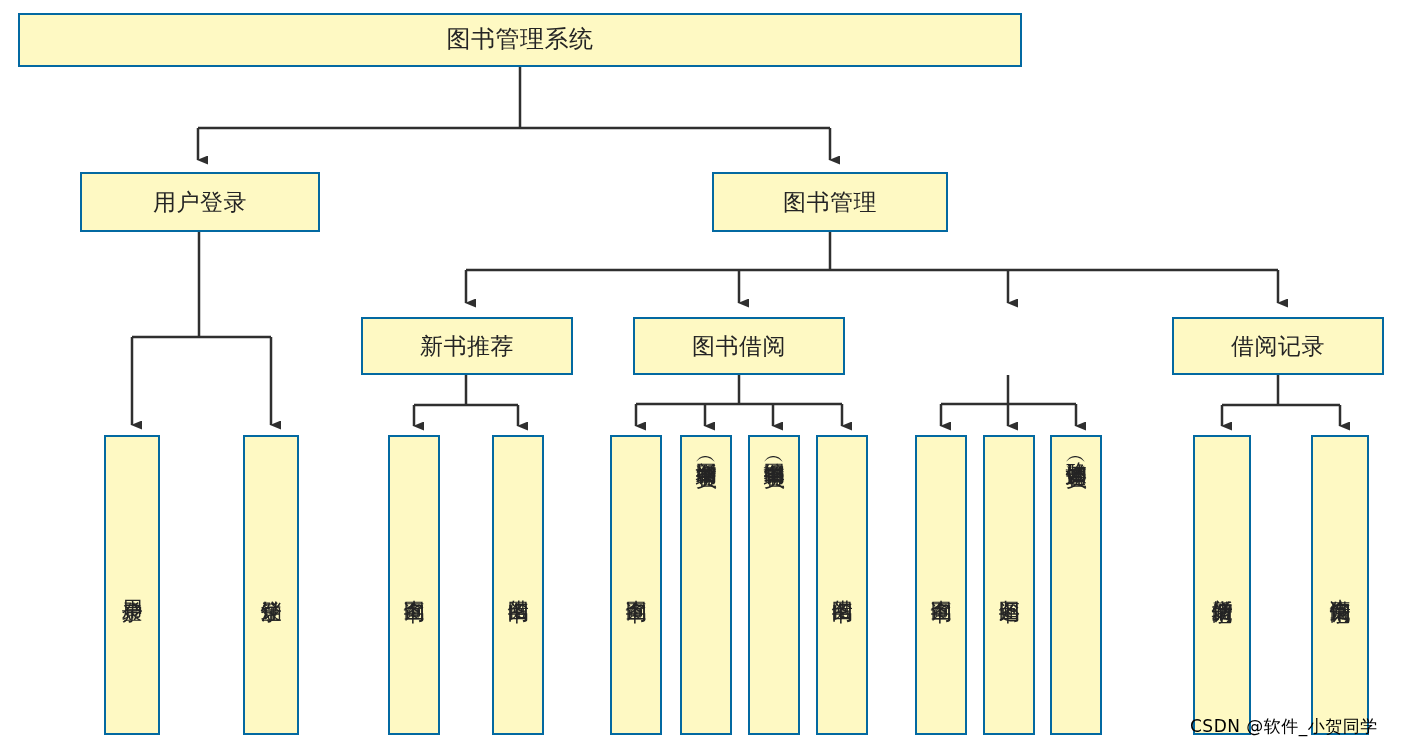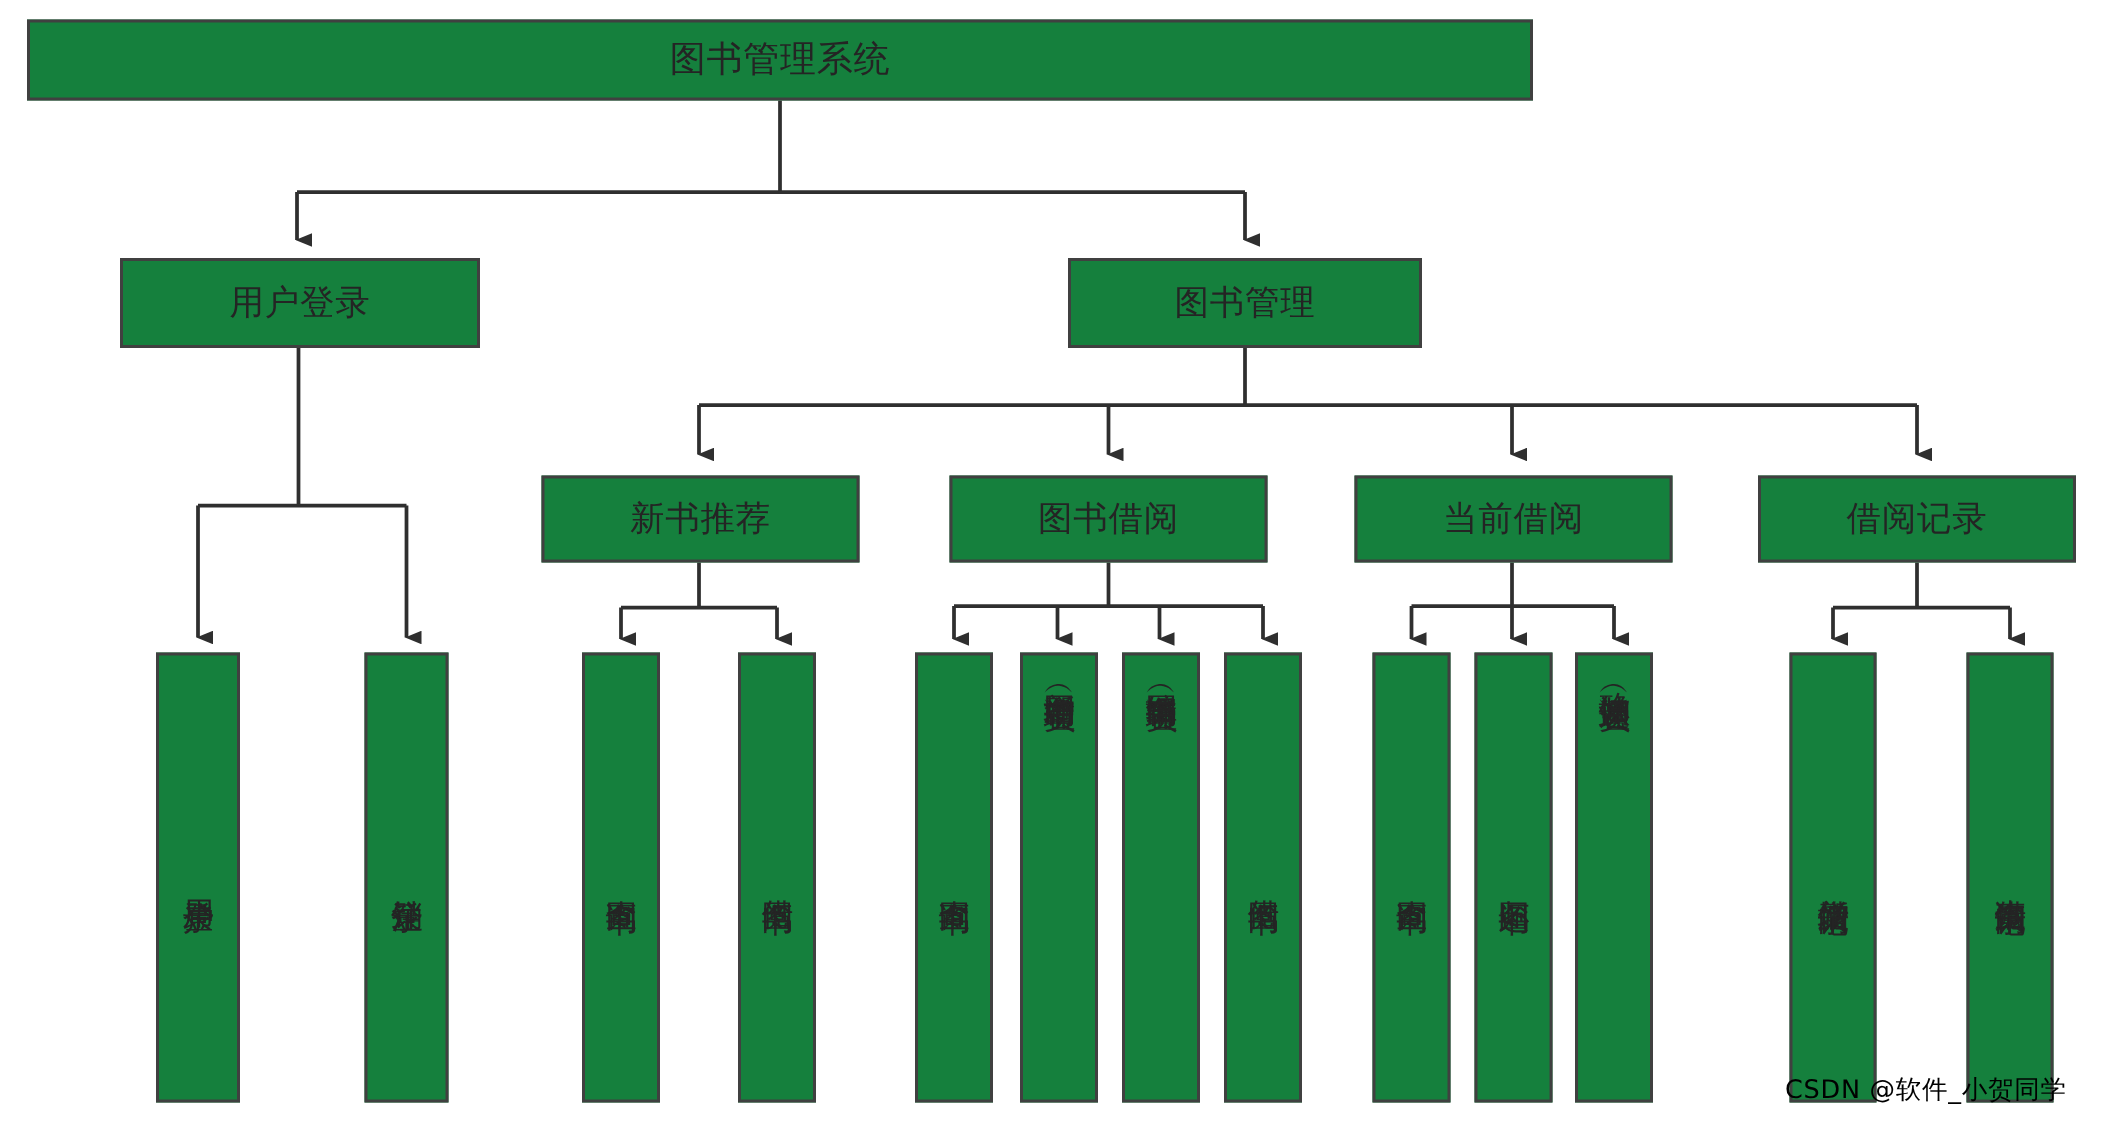--- a/index.html
+++ b/index.html
@@ -26,22 +26,22 @@
     position: absolute;
     left: 0;
     top: 0;
     width: 1405px;
     height: 747px;
     pointer-events: none;
   }
   .node {
     position: absolute;
     box-sizing: border-box;
-    background: #15803d;
-    border: 2px solid #404040;
+    background: #fef9c3;
+    border: 2px solid #0369a1;
     display: flex;
     align-items: center;
     justify-content: center;
     overflow: hidden;
   }
   .node-label {
     font-size: 22px;
     line-height: 1.15;
     color: #242424;
     white-space: nowrap;
@@ -148,23 +148,20 @@
   </div>
 
   <div class="node horizontal" style="left:712px; top:172px; width:236px; height:60px;">
     <span class="node-label">图书管理</span>
   </div>
 
   <div class="node horizontal" style="left:633px; top:317px; width:212px; height:58px;">
     <span class="node-label">图书借阅</span>
   </div>
 
-  <div class="node horizontal" style="left:903px; top:317px; width:212px; height:58px;">
-    <span class="node-label">当前借阅</span>
-  </div>
 
   <div class="node horizontal" style="left:1172px; top:317px; width:212px; height:58px;">
     <span class="node-label">借阅记录</span>
   </div>
 
   <div class="node leaf centered" style="left:104px; top:435px; width:56px; height:300px;">
     <span class="node-label">用户登录</span>
   </div>
 
   <div class="node leaf centered" style="left:243px; top:435px; width:56px; height:300px;">

